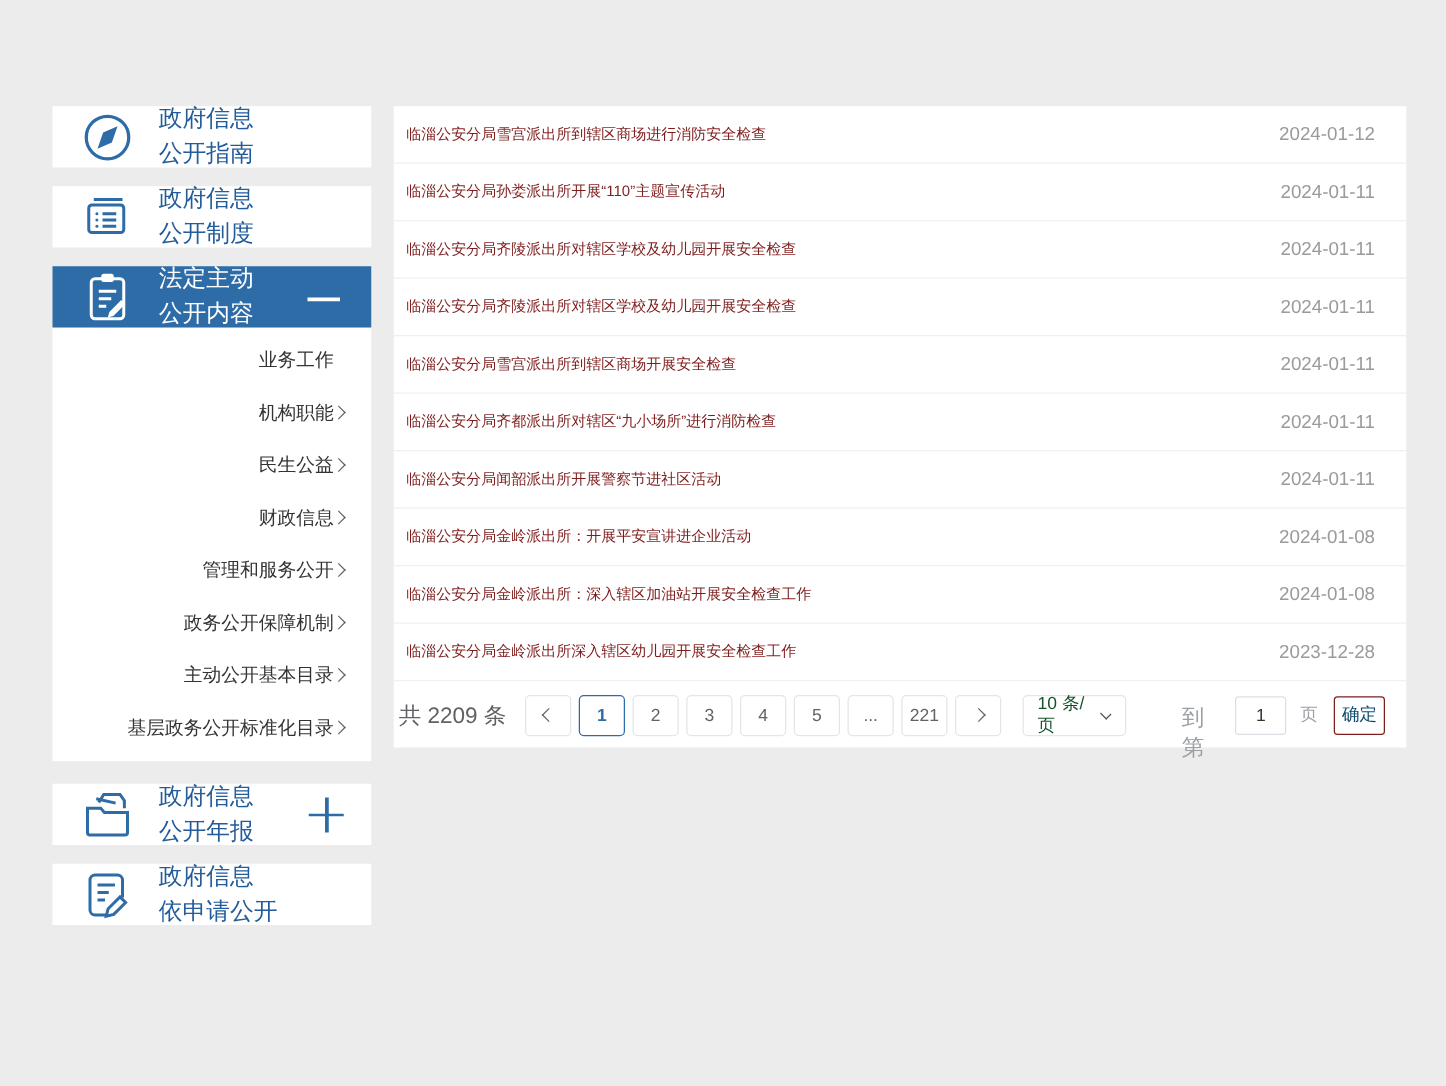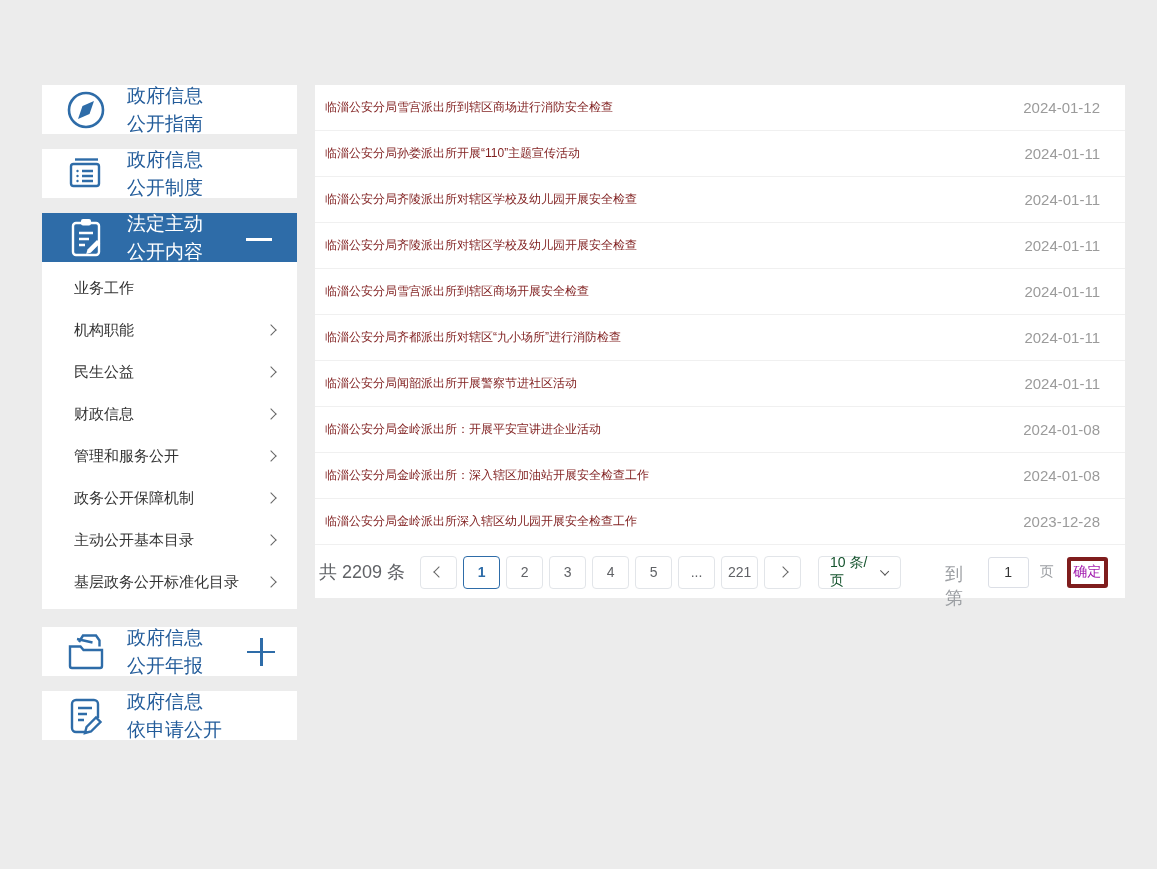--- a/index.html
+++ b/index.html
@@ -28,21 +28,21 @@
   .side-card.active .side-icon { color: #ffffff; }
 
   .minus-bar { position: absolute; right: 25px; top: 50%; width: 26px; height: 3px; background: #ffffff; }
   .plus-mark { position: absolute; right: 22px; top: 50%; width: 28px; height: 28px; transform: translateY(-50%); }
   .plus-mark::before { content:""; position:absolute; left:0; top:13px; width:28px; height:2.5px; background:#2e6ca8; }
   .plus-mark::after  { content:""; position:absolute; left:13px; top:0; width:2.5px; height:28px; background:#2e6ca8; }
 
   .submenu { background: #ffffff; padding: 5px 0 6px 0; margin-bottom: 18px; }
   .submenu-item {
     height: 42px; display: flex; align-items: center;
-    padding: 0 22px 0 32px; cursor: pointer; color: #333333; font-size: 15px;
+    padding: 0 22px 0 32px; cursor: pointer; color: #333333; font-size: 15px; text-align: right;
   }
   .submenu-label { flex: 1; }
   .chev {
     width: 8px; height: 8px; border-right: 1.6px solid #666; border-top: 1.6px solid #666;
     transform: rotate(45deg); visibility: hidden; flex: 0 0 8px;
   }
   .chev.show { visibility: visible; }
 
   
   .content { position: absolute; left: 315px; top: 85px; width: 810px; height: 513px; background: #ffffff; }
@@ -81,22 +81,22 @@
   }
   .goto-label { margin-left: 44px; font-size: 18px; color: #9c9fa3; margin-top: 28px; }
   .goto-unit  { margin-left: 11px; font-size: 14px; color: #9c9fa3; }
   .goto-input {
     width: 41px; height: 31px; margin-left: 11px; text-align: center;
     border: 1px solid #dcdfe6; border-radius: 3px; font-size: 14px; color: #333;
     font-family: inherit; outline: none;
   }
   .confirm-btn {
     margin-left: 13px; width: 46px; height: 31px;
-    border: 4px solid #7f1d1d; border-radius: 3px; background: #fff;
-    font-size: 14px; color: #a21caf; cursor: pointer; font-family: inherit;
+    border: 1px solid #7f1d1d; border-radius: 3px; background: #fff;
+    font-size: 14px; color: #0c4a6e; cursor: pointer; font-family: inherit;
   }
 </style>
 </head>
 <body>
 
 <aside class="sidebar">
 
   <div class="side-card">
     <span class="side-icon">
       <svg viewBox="0 0 48 48" fill="none" stroke="currentColor" stroke-width="2.6">

